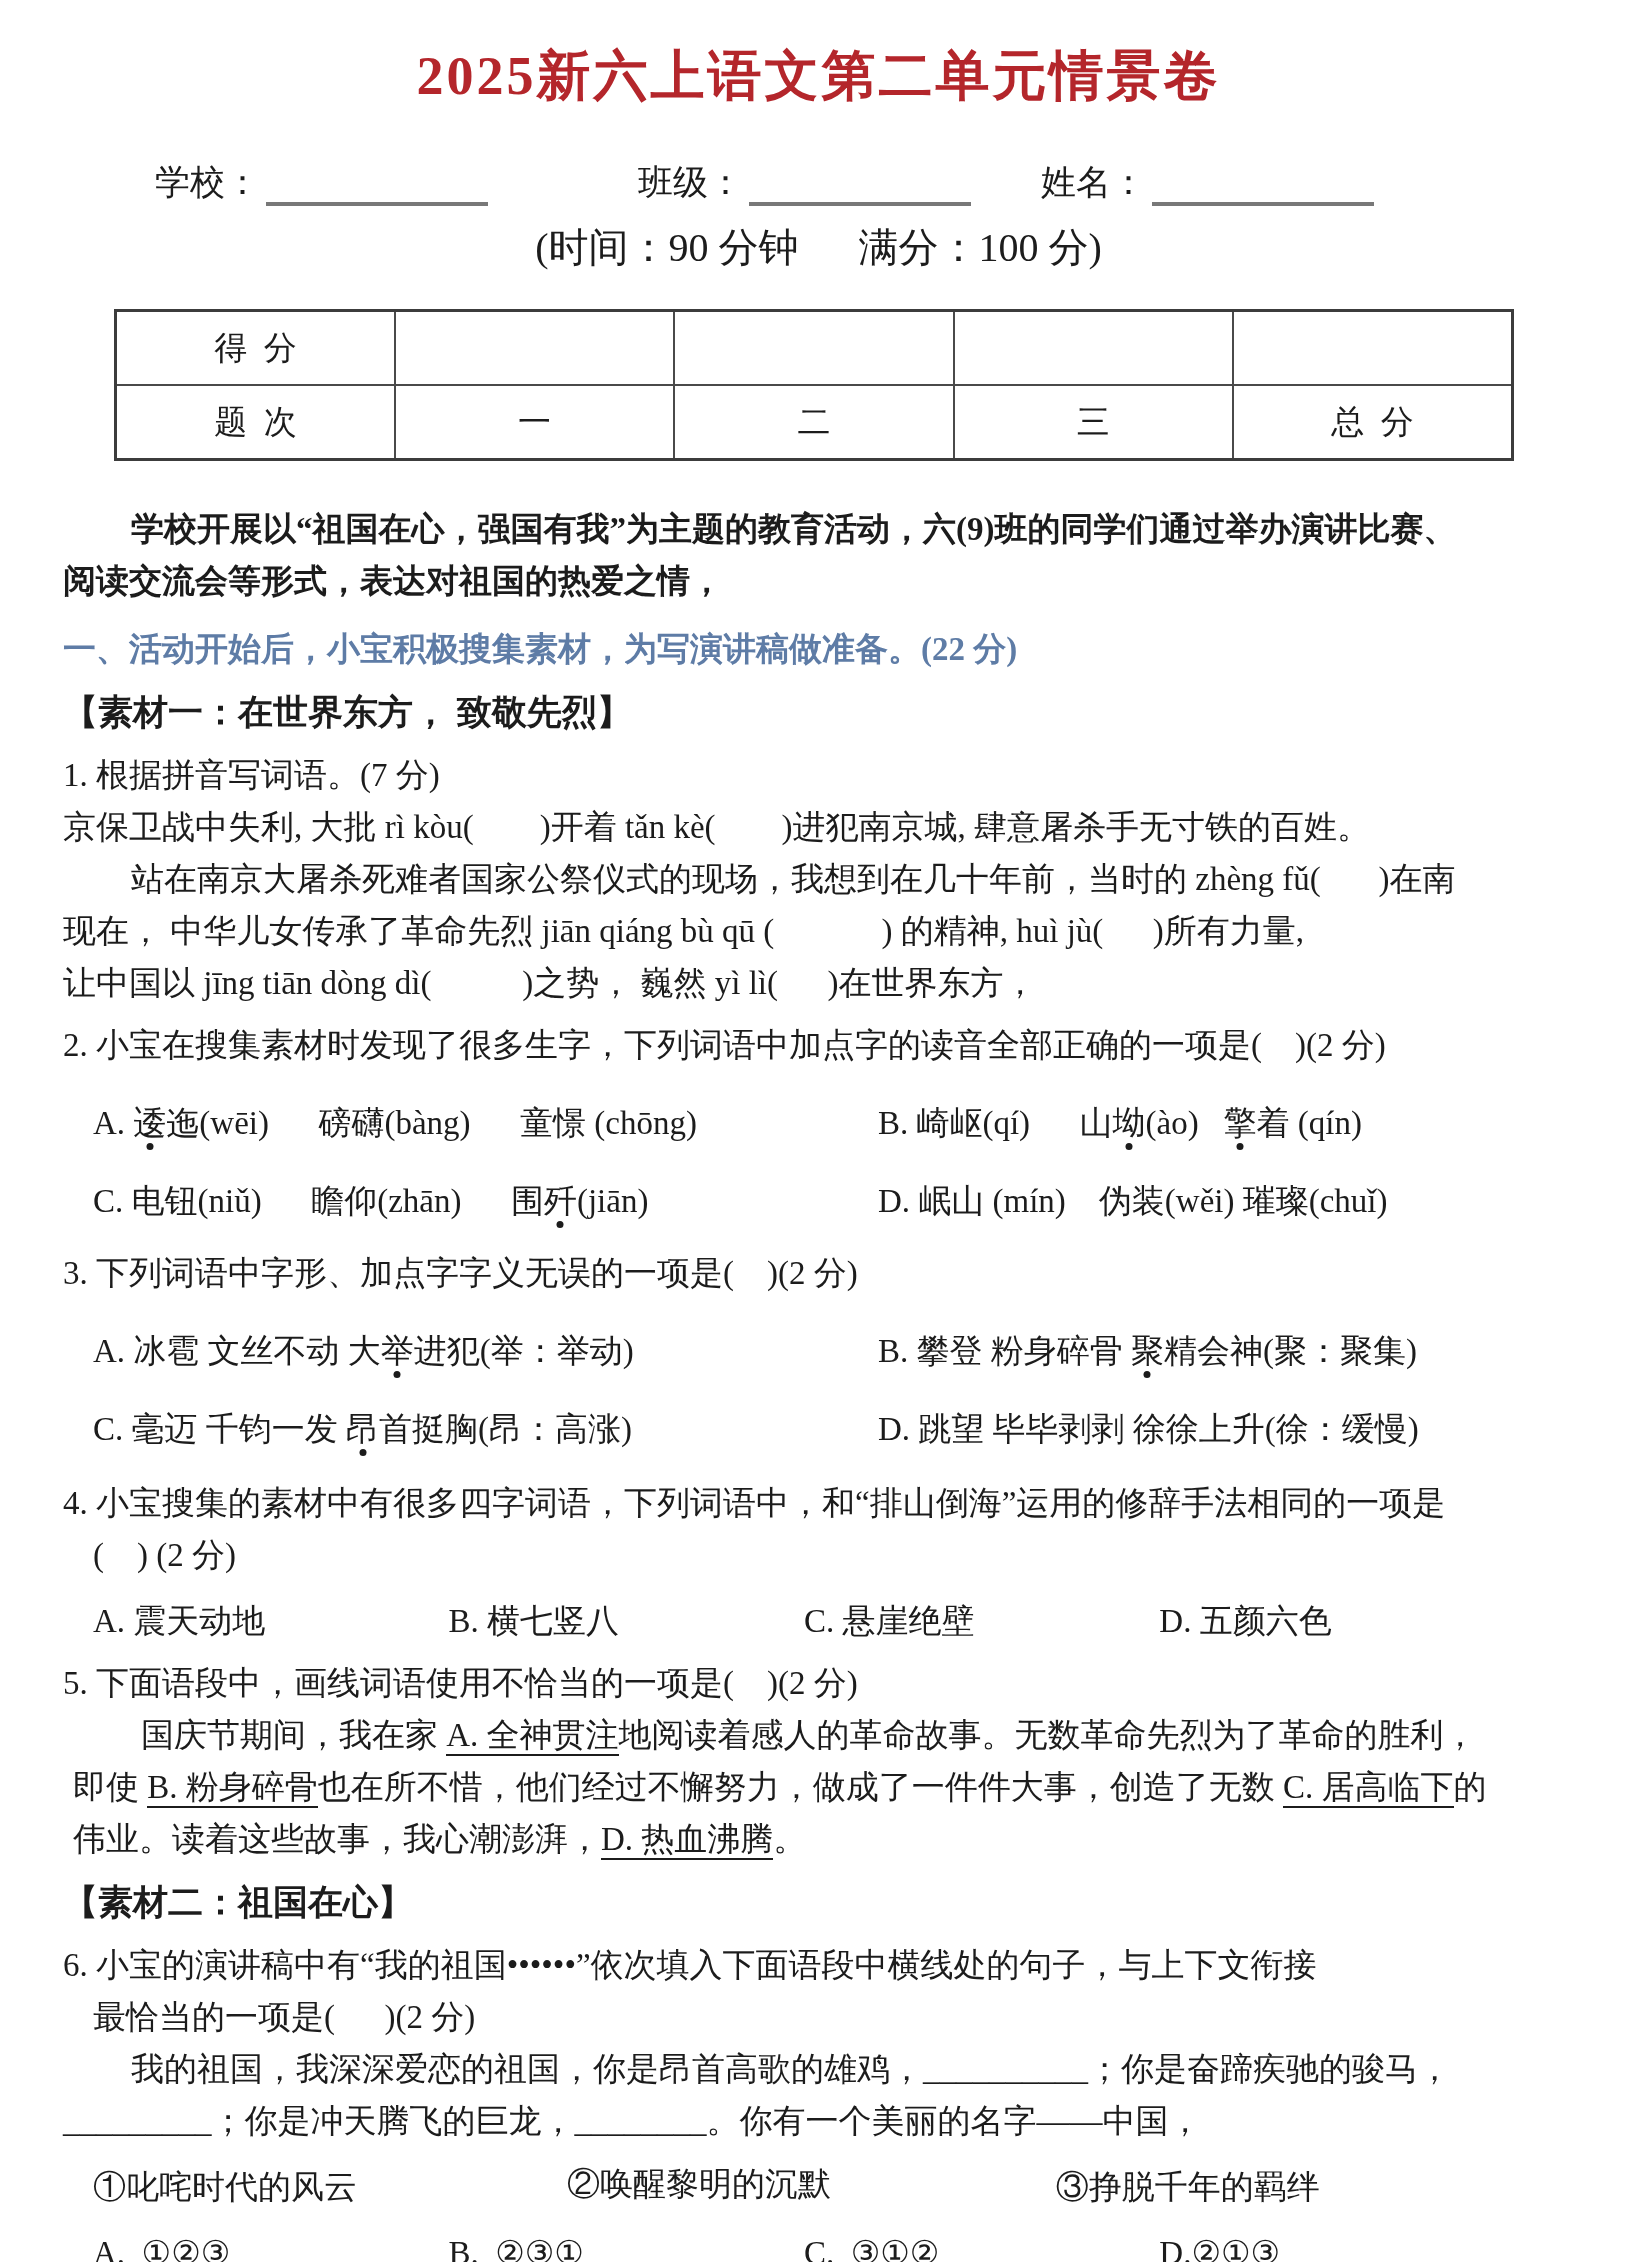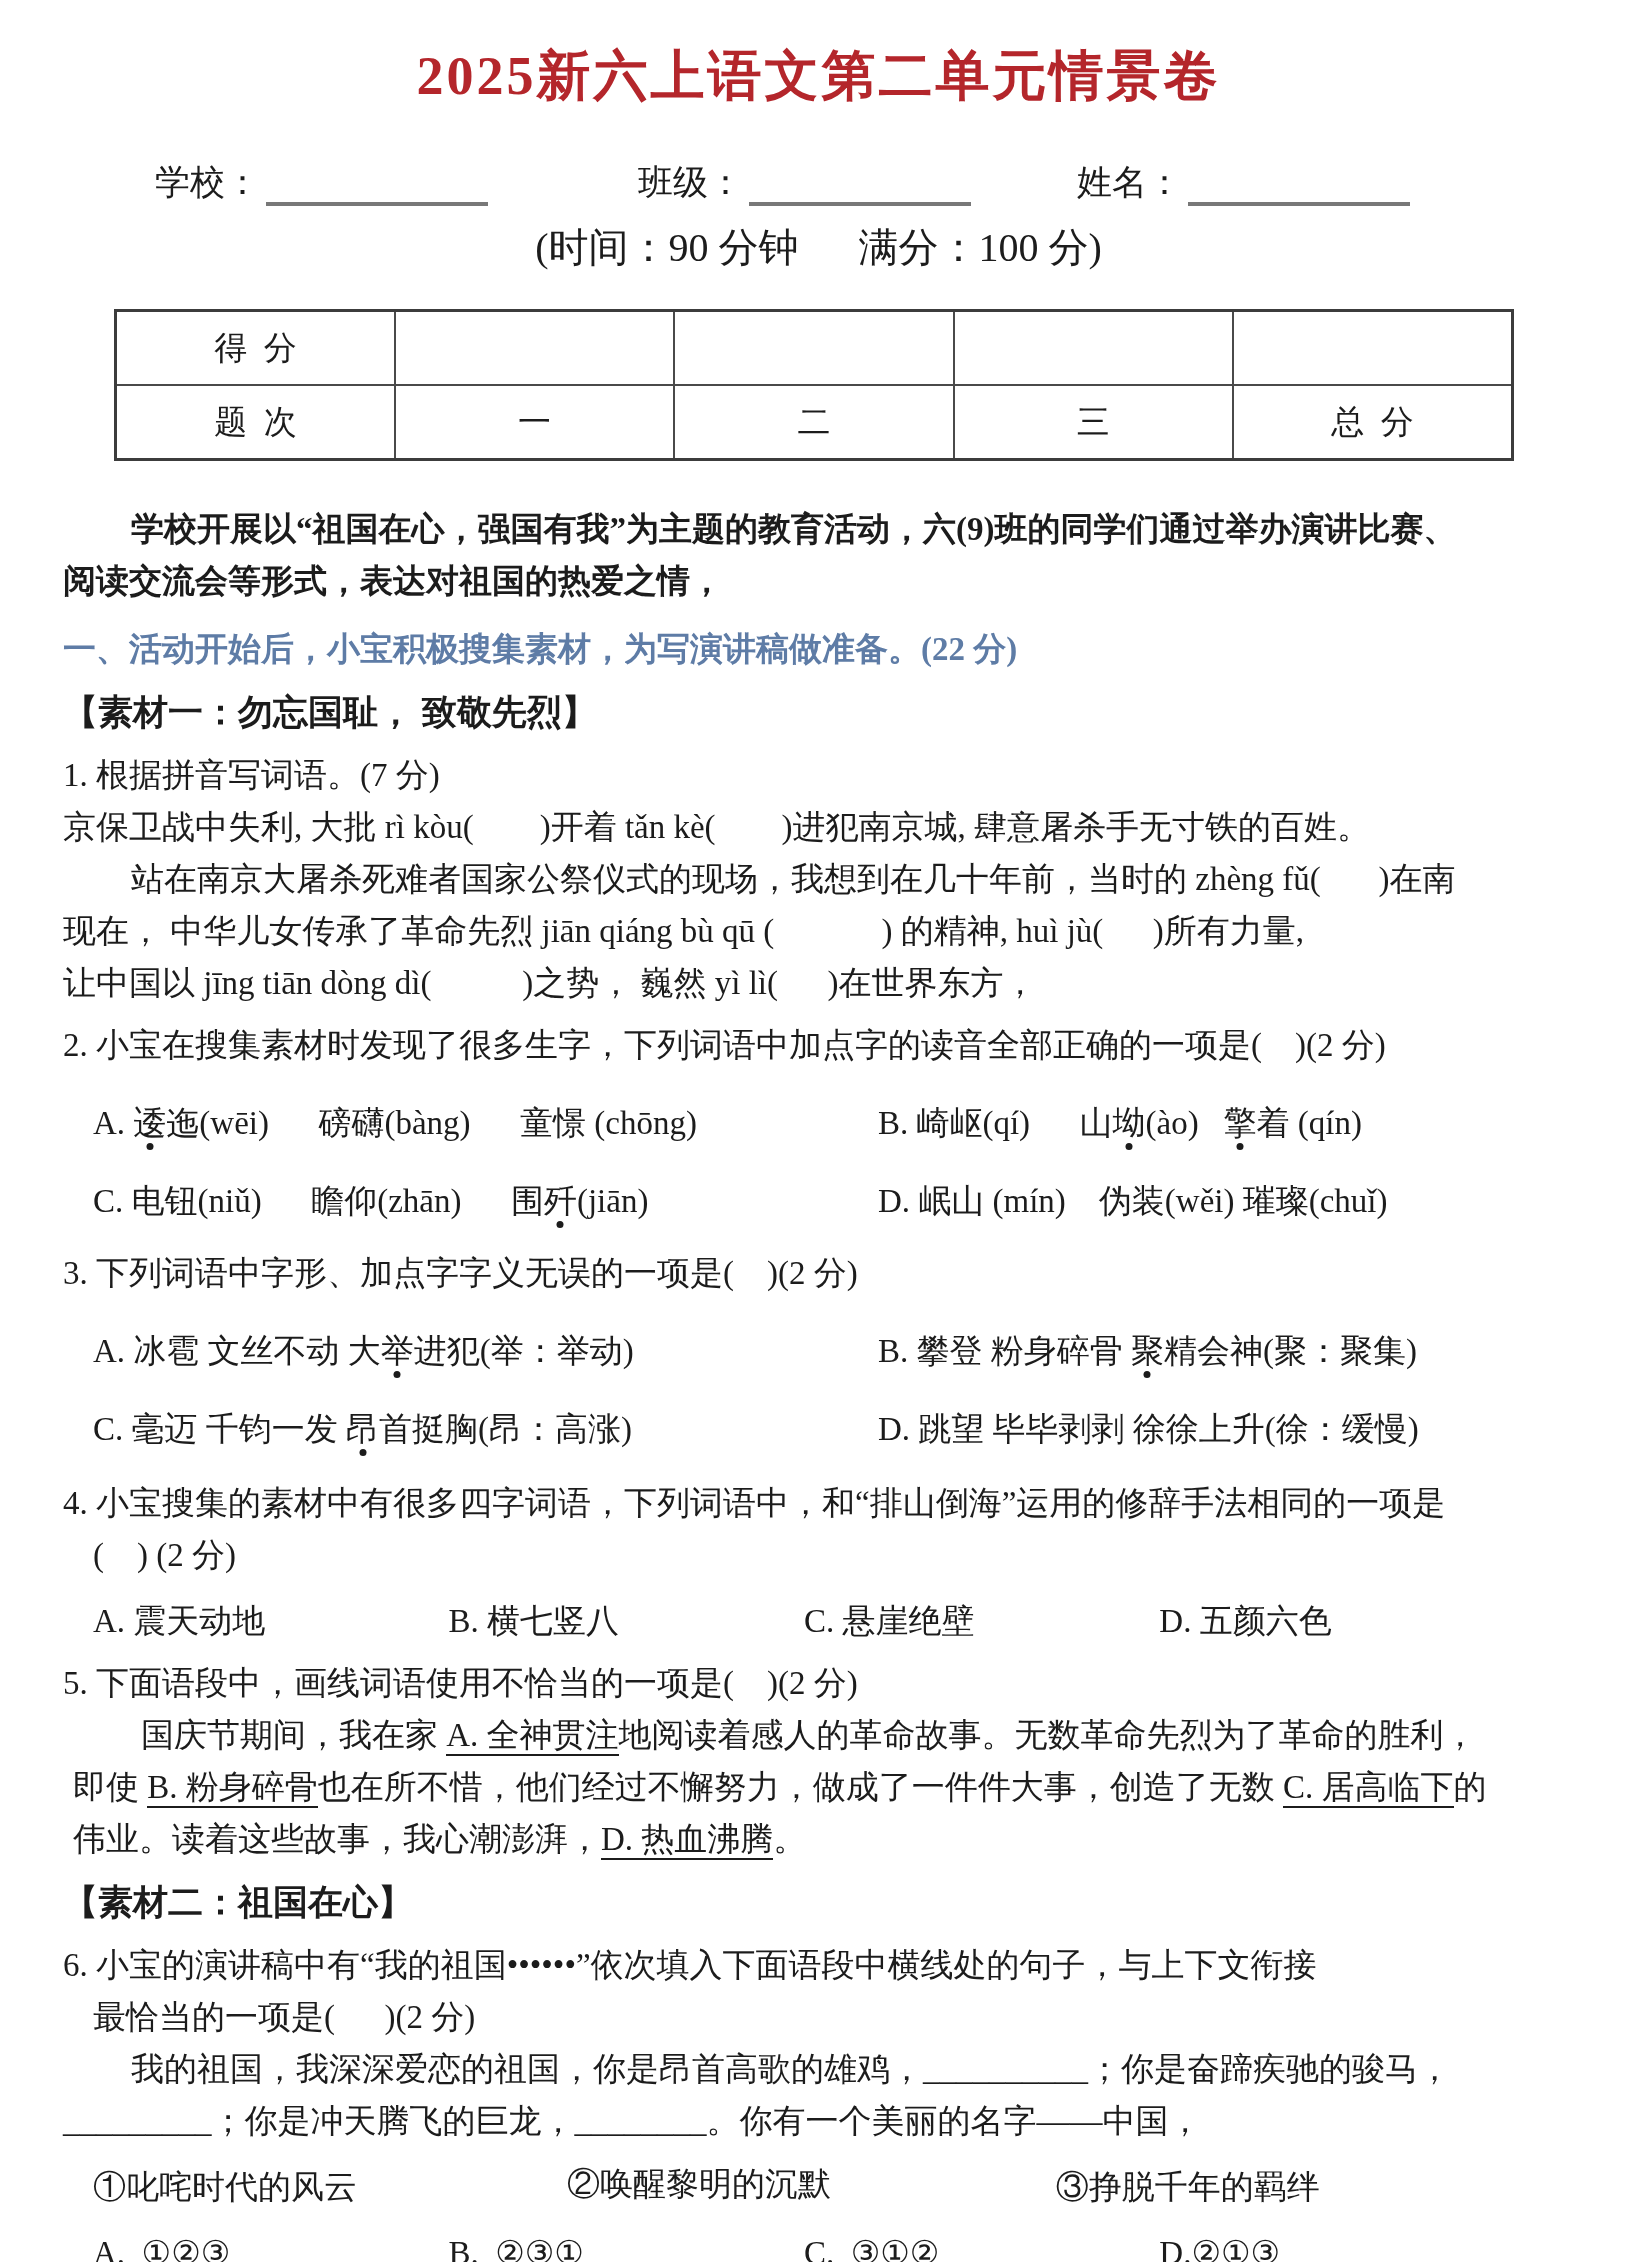--- a/index.html
+++ b/index.html
@@ -32,21 +32,21 @@
   }
   .field-group{display:flex;align-items:flex-end;}
   .blank-line{
     display:inline-block;
     width:222px;
     height:0.95em;
     border-bottom:4px solid #787878;
     margin-left:6px;
   }
   .fg-class{margin-left:150px;}
-  .fg-name{margin-left:106px;}
+  .fg-name{margin-left:70px;}
   .time-line{
     margin-top:14px;
     text-align:center;
     font-size:40px;
     white-space:pre;
   }
   table.score-table{
     border-collapse:collapse;
     margin:34px 0 0 114px;
     width:1400px;
@@ -157,21 +157,21 @@
 
   <div class="doc">
 
     <div class="intro">
       <div class="line bold indent">学校开展以“祖国在心，强国有我”为主题的教育活动，六(9)班的同学们通过举办演讲比赛、</div>
       <div class="line bold">阅读交流会等形式，表达对祖国的热爱之情，</div>
     </div>
 
     <div class="line part-heading">一、活动开始后，小宝积极搜集素材，为写演讲稿做准备。(22 分)</div>
 
-    <div class="line material-heading">【素材一：勿忘国耻， 致敬先烈】</div>
+    <div class="line material-heading">【素材一：在世界东方， 致敬先烈】</div>
 
     <div class="q-block">
       <div class="line">1. 根据拼音写词语。(7 分)</div>
       <div class="line">京保卫战中失利, 大批 rì kòu(        )开着 tǎn kè(        )进犯南京城, 肆意屠杀手无寸铁的百姓。</div>
       <div class="line indent">站在南京大屠杀死难者国家公祭仪式的现场，我想到在几十年前，当时的 zhèng fǔ(       )在南</div>
       <div class="line">现在， 中华儿女传承了革命先烈 jiān qiáng bù qū (             ) 的精神, huì jù(      )所有力量,</div>
       <div class="line">让中国以 jīng tiān dòng dì(           )之势， 巍然 yì lì(      )在世界东方，</div>
     </div>
 
     <div class="q-block">

